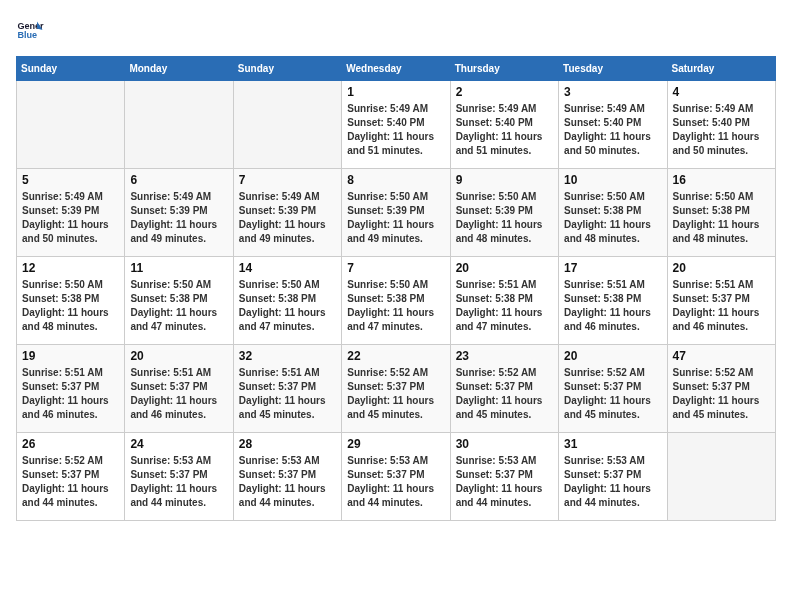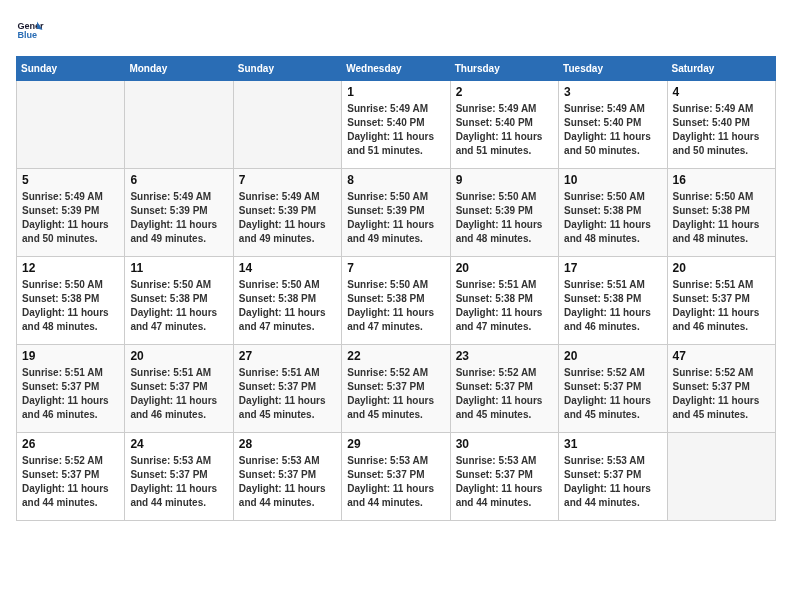--- a/index.html
+++ b/index.html
@@ -260,21 +260,21 @@
 and 46 minutes.</div>
         </td>
         <td>
           <div class="day-num">20</div>
           <div class="cell-content">Sunrise: 5:51 AM
 Sunset: 5:37 PM
 Daylight: 11 hours
 and 46 minutes.</div>
         </td>
         <td>
-          <div class="day-num">27</div>
+          <div class="day-num">32</div>
           <div class="cell-content">Sunrise: 5:51 AM
 Sunset: 5:37 PM
 Daylight: 11 hours
 and 45 minutes.</div>
         </td>
         <td>
           <div class="day-num">22</div>
           <div class="cell-content">Sunrise: 5:52 AM
 Sunset: 5:37 PM
 Daylight: 11 hours

